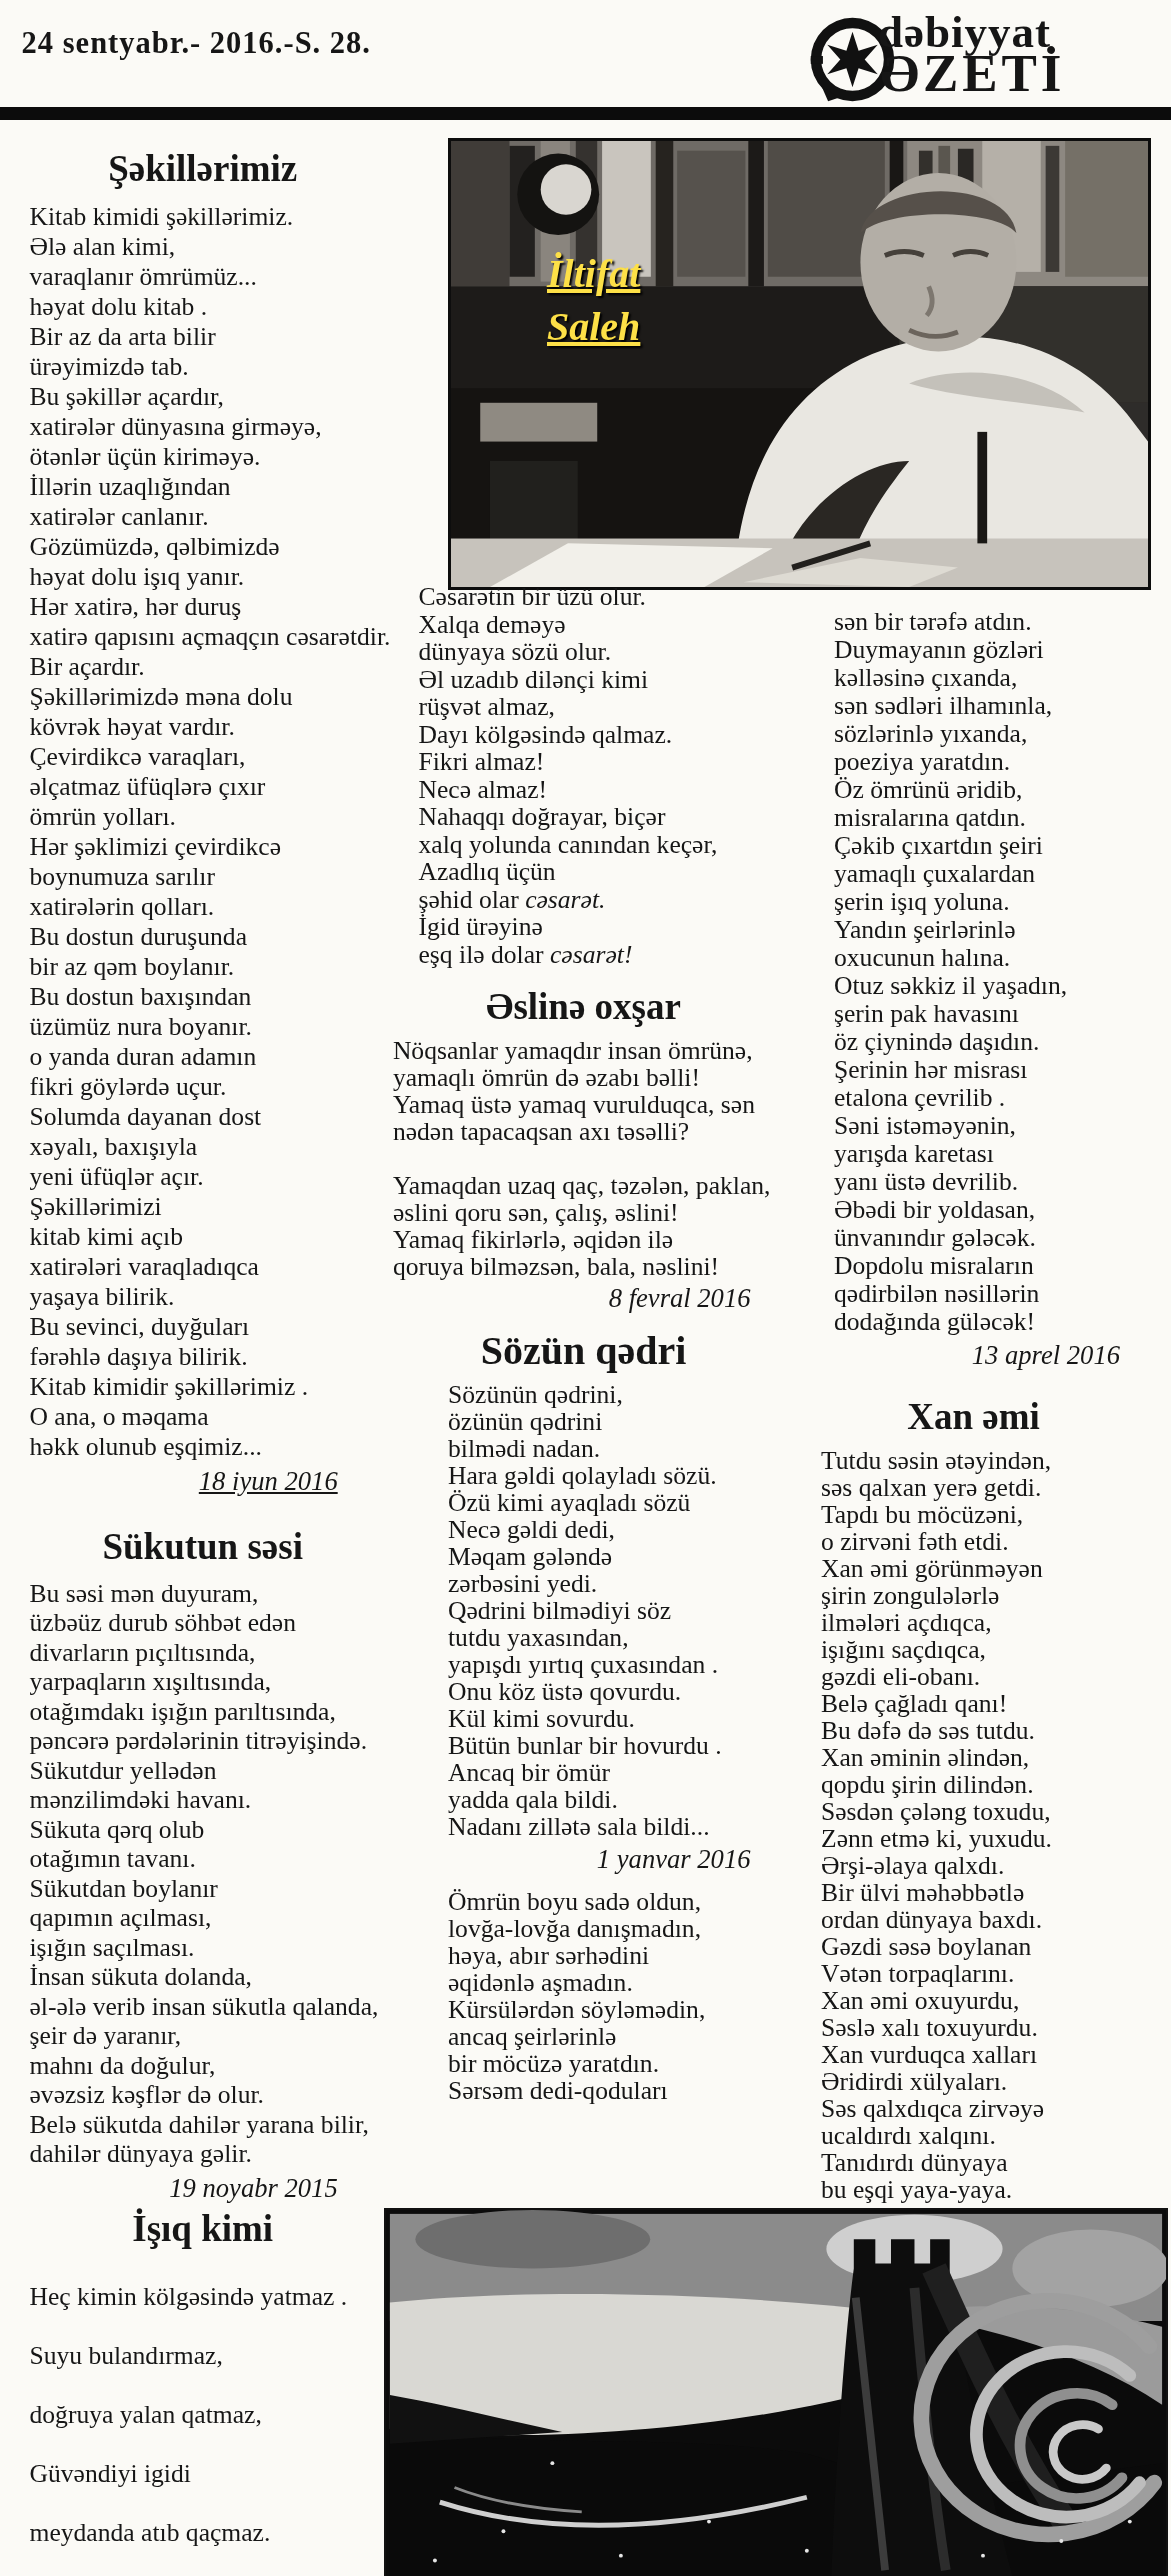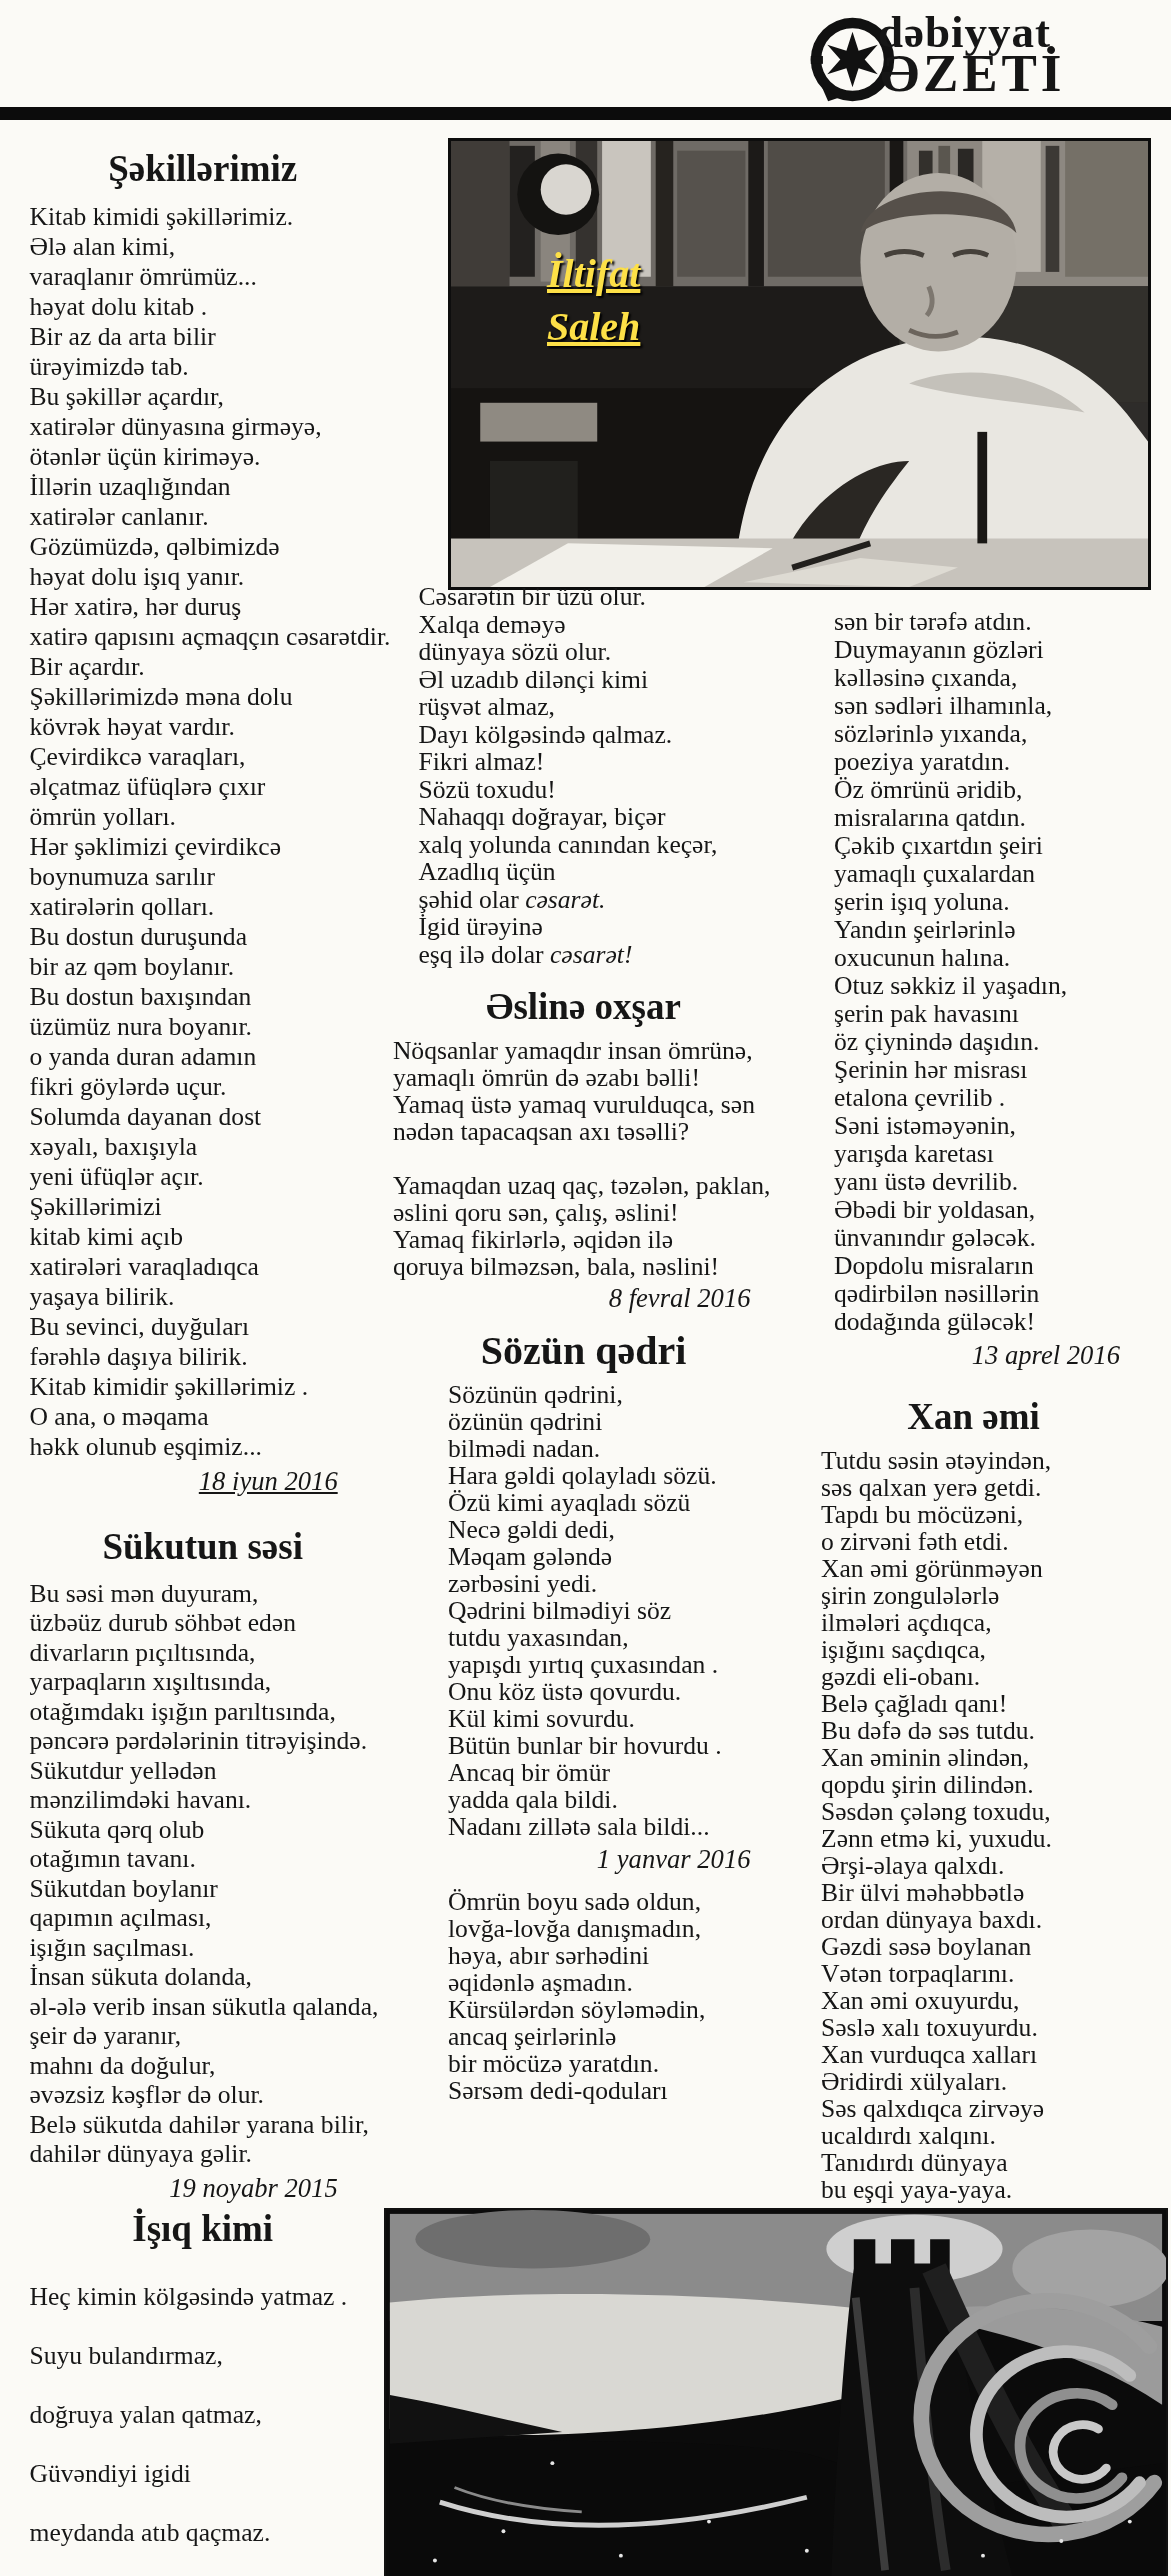--- a/index.html
+++ b/index.html
@@ -58,20 +58,21 @@
   
   .artwork{position:absolute;left:384px;top:2208px;width:784px;height:374px;margin:0;
          border:2px solid #111;box-sizing:border-box;background:#0c0c0c;}
   .artwork svg{display:block;width:100%;height:100%;}
 </style>
 </head>
 <body>
 
 <div class="page">
 
+  <div class="issue-date">24 sentyabr.- 2016.-S. 28.</div>
 
   <div class="logo">
     <svg class="logo-star" viewBox="0 0 100 100">
       <path d="M50,2 A48,48 0 1 0 50,98 A48,48 0 1 0 50,2 Z M50,14 A36,36 0 1 1 50,86 A36,36 0 1 1 50,14 Z" fill="#111"></path>
       <polygon fill="#111" points="50,18 57,40 79,33 64,50 79,67 57,60 50,82 43,60 21,67 36,50 21,33 43,40"></polygon>
       <rect x="2" y="46" width="14" height="9" fill="#111"></rect>
       <path d="M14,80 L34,94 L22,98 Z" fill="#111"></path>
     </svg>
     <div class="logo-top">dəbiyyat</div>
     <div class="logo-bottom">ƏZETİ</div>
@@ -222,21 +223,21 @@
     </div>
   <div class="col col-middle">
       <section class="section s0">
         <div class="line">Cəsarətin bir üzü olur.</div>
         <div class="line">Xalqa deməyə</div>
         <div class="line">dünyaya sözü olur.</div>
         <div class="line">Əl uzadıb dilənçi kimi</div>
         <div class="line">rüşvət almaz,</div>
         <div class="line">Dayı kölgəsində qalmaz.</div>
         <div class="line">Fikri almaz!</div>
-        <div class="line">Sözü toxudu!</div>
+        <div class="line">Necə almaz!</div>
         <div class="line">Nahaqqı doğrayar, biçər</div>
         <div class="line">xalq yolunda canından keçər,</div>
         <div class="line">Azadlıq üçün</div>
         <div class="line">şəhid olar <i>cəsarət.</i></div>
         <div class="line">İgid ürəyinə</div>
         <div class="line">eşq ilə dolar <i>cəsarət!</i></div>
       </section>
       <section class="section s1">
         <h2 class="poem-title">Əslinə oxşar</h2>
         <div class="line">Nöqsanlar yamaqdır insan ömrünə,</div>

